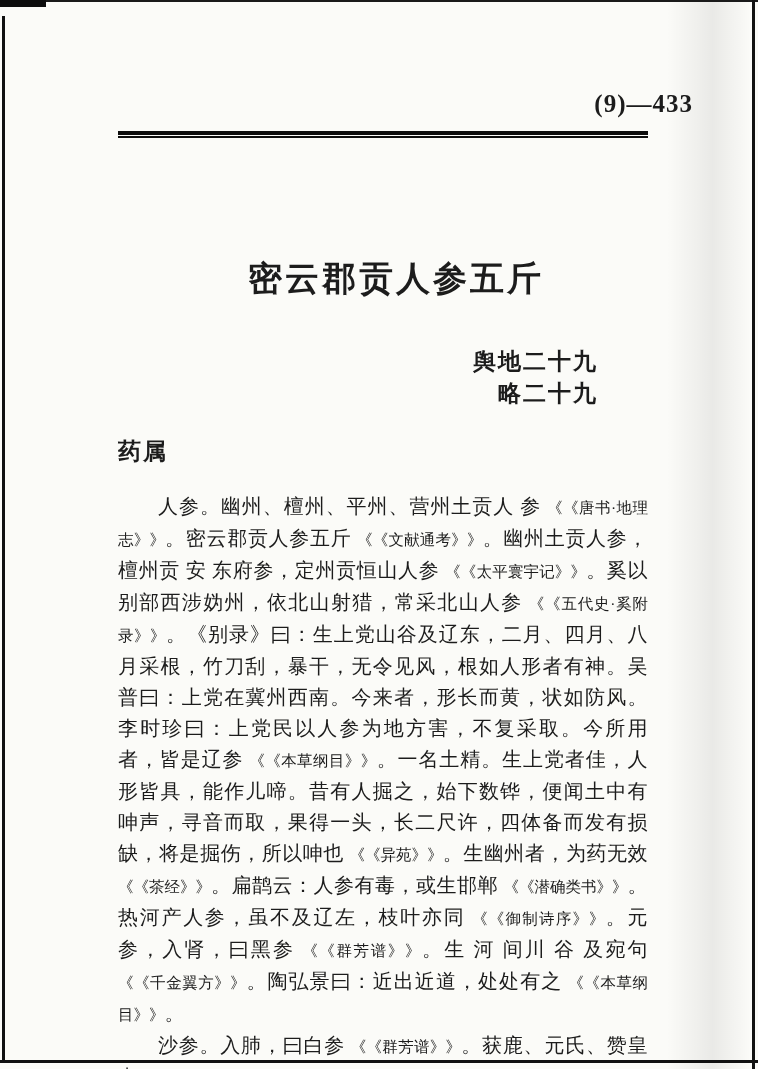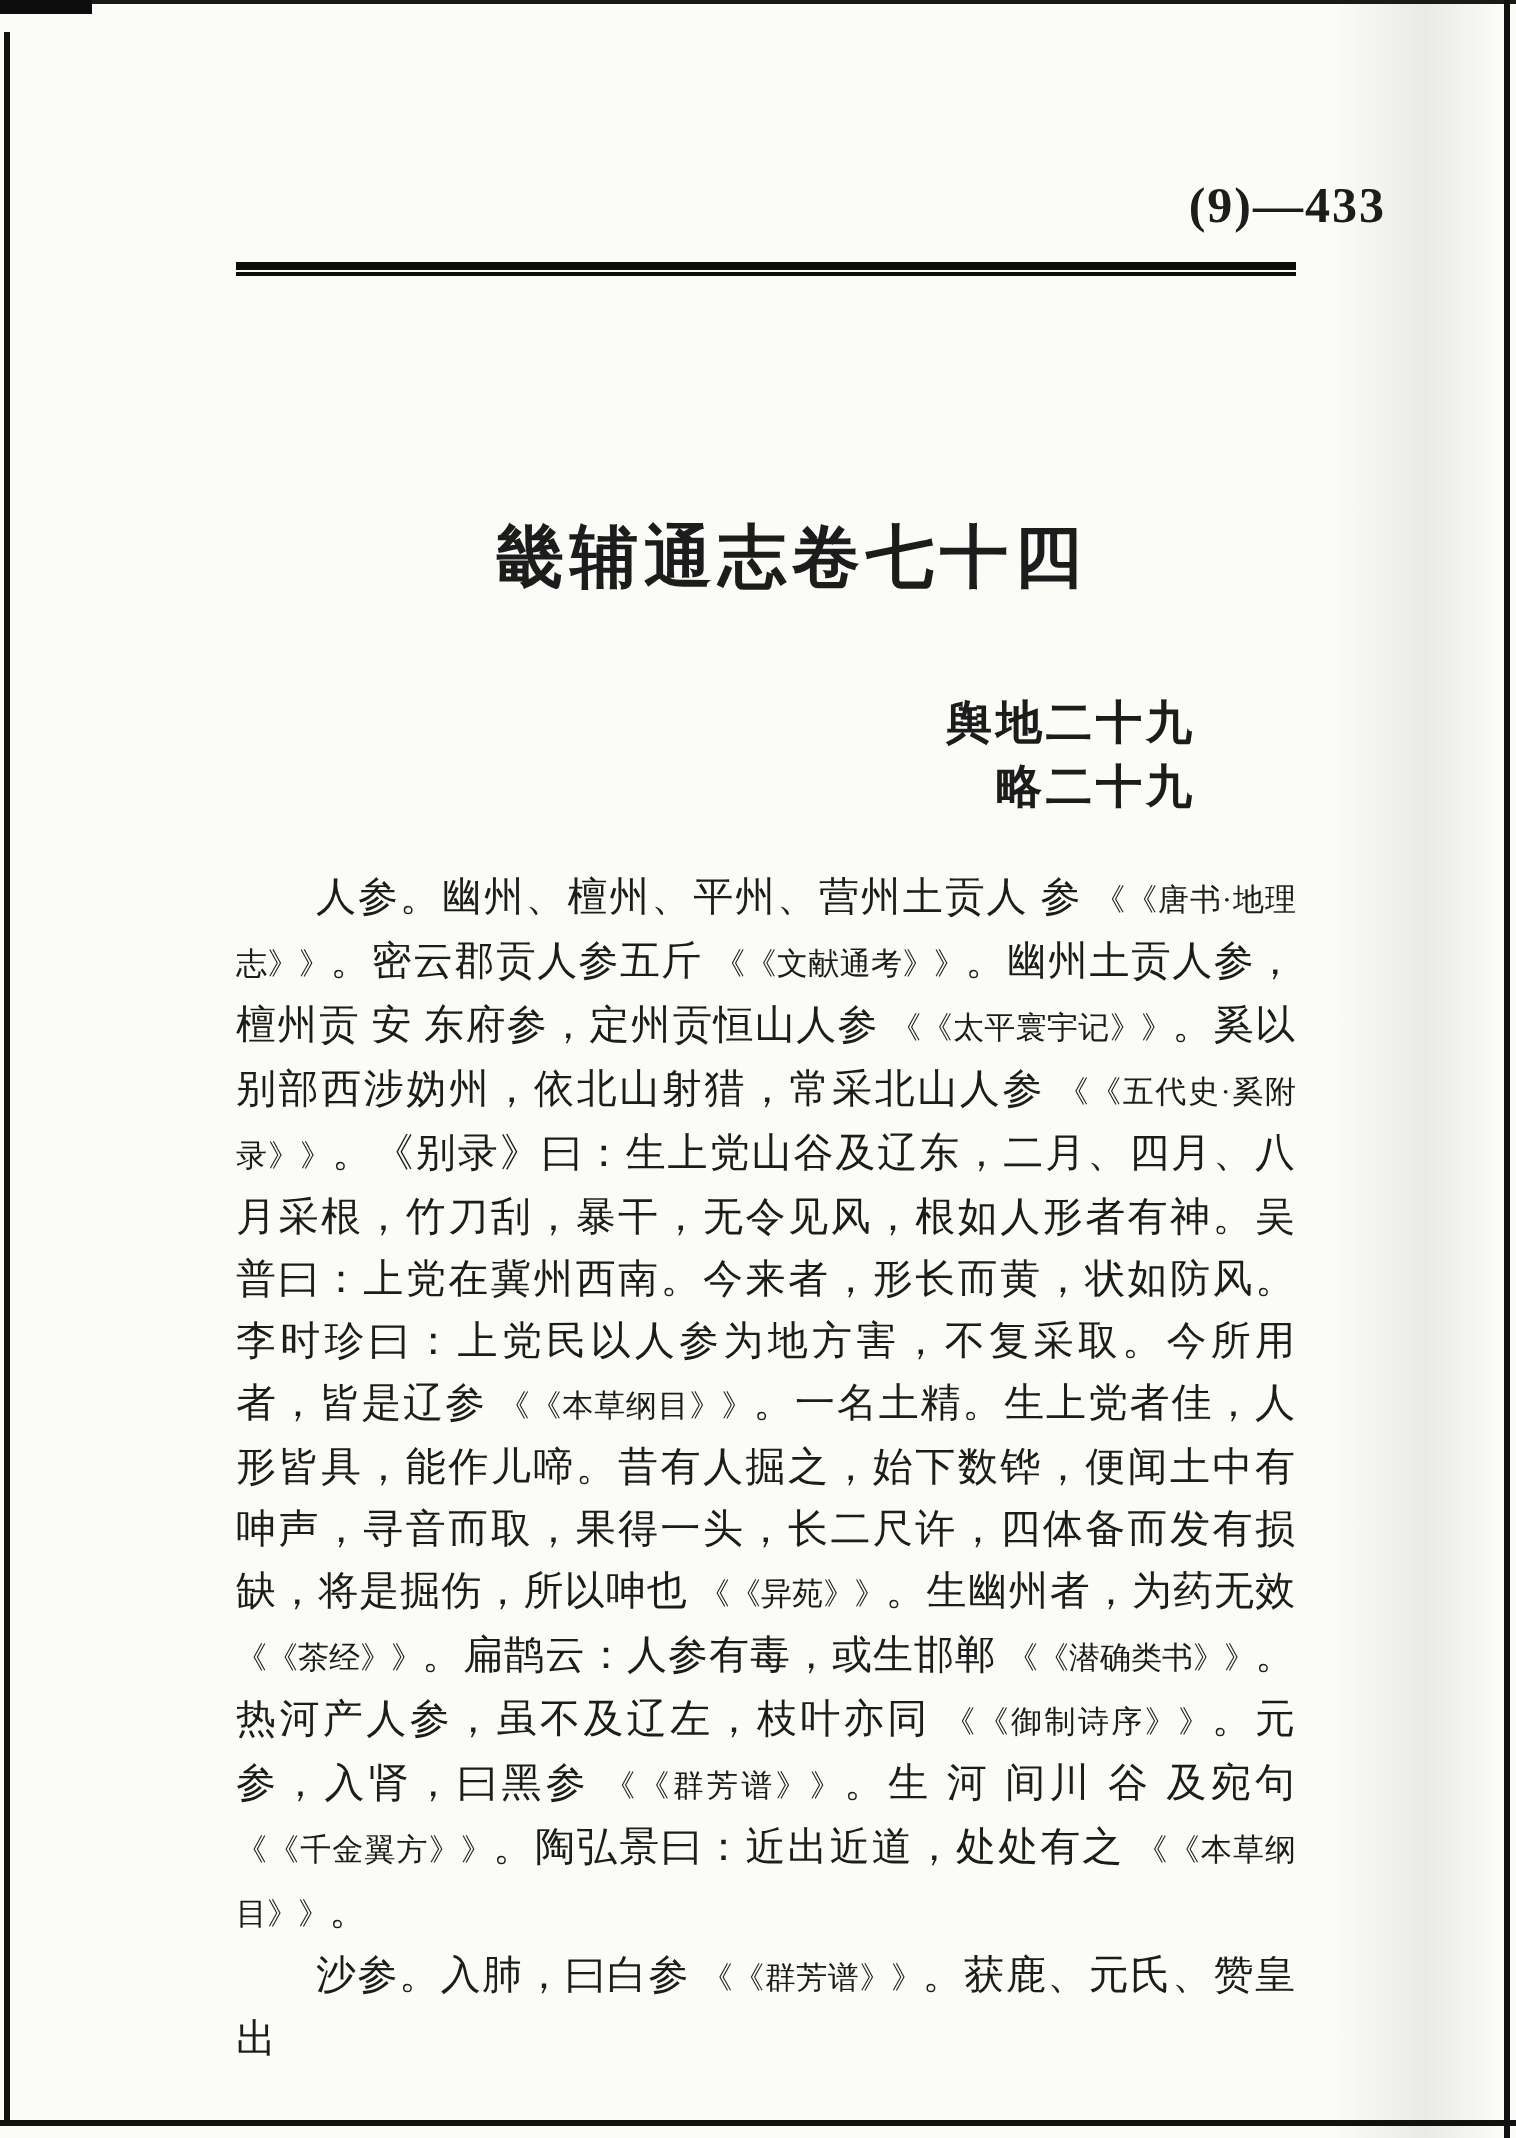--- a/index.html
+++ b/index.html
@@ -97,26 +97,27 @@
 <div class="frame-left"></div>
 <div class="frame-right"></div>
 <div class="frame-bottom"></div>
 
 <div class="page">
 
   <div class="page-number">(9)—433</div>
 
   <div class="rule"></div>
 
-  <h1 class="doc-title">畿辅通志卷七十四</h1>
+  <h1 class="doc-title">密云郡贡人参五斤</h1>
 
   <div class="subtitles">
     <div class="subtitle-line">舆地二十九</div>
     <div class="subtitle-line">略二十九</div>
   </div>
 
+  <h2 class="section-heading">药属</h2>
 
   <div class="body-text">
       <p class="para"><span class="txt">人参。幽州、檀州、平州、营州土贡人 参 </span><span class="cite">《《唐书·地理志》》</span><span class="txt">。密云郡贡人参五斤 </span><span class="cite">《《文献通考》》</span><span class="txt">。幽州土贡人参，檀州贡 安 东府参，定州贡恒山人参 </span><span class="cite">《《太平寰宇记》》</span><span class="txt">。奚以别部西涉妫州，依北山射猎，常采北山人参 </span><span class="cite">《《五代史·奚附录》》</span><span class="txt">。《别录》曰：生上党山谷及辽东，二月、四月、八月采根，竹刀刮，暴干，无令见风，根如人形者有神。吴普曰：上党在冀州西南。今来者，形长而黄，状如防风。李时珍曰：上党民以人参为地方害，不复采取。今所用者，皆是辽参 </span><span class="cite">《《本草纲目》》</span><span class="txt">。一名土精。生上党者佳，人形皆具，能作儿啼。昔有人掘之，始下数铧，便闻土中有呻声，寻音而取，果得一头，长二尺许，四体备而发有损缺，将是掘伤，所以呻也 </span><span class="cite">《《异苑》》</span><span class="txt">。生幽州者，为药无效 </span><span class="cite">《《茶经》》</span><span class="txt">。扁鹊云：人参有毒，或生邯郸 </span><span class="cite">《《潜确类书》》</span><span class="txt">。热河产人参，虽不及辽左，枝叶亦同 </span><span class="cite">《《御制诗序》》</span><span class="txt">。元参，入肾，曰黑参 </span><span class="cite">《《群芳谱》》</span><span class="txt">。生 河 间川 谷 及宛句 </span><span class="cite">《《千金翼方》》</span><span class="txt">。陶弘景曰：近出近道，处处有之 </span><span class="cite">《《本草纲目》》</span><span class="txt">。</span></p>
       <p class="para"><span class="txt">沙参。入肺，曰白参 </span><span class="cite">《《群芳谱》》</span><span class="txt">。获鹿、元氏、赞皇 出 </span></p>
     </div>
 
 </div>
 
 </body></html>

